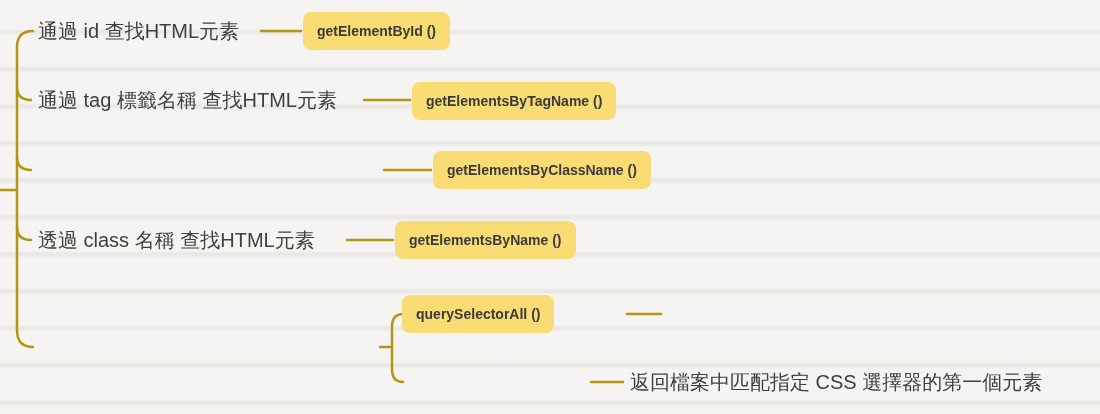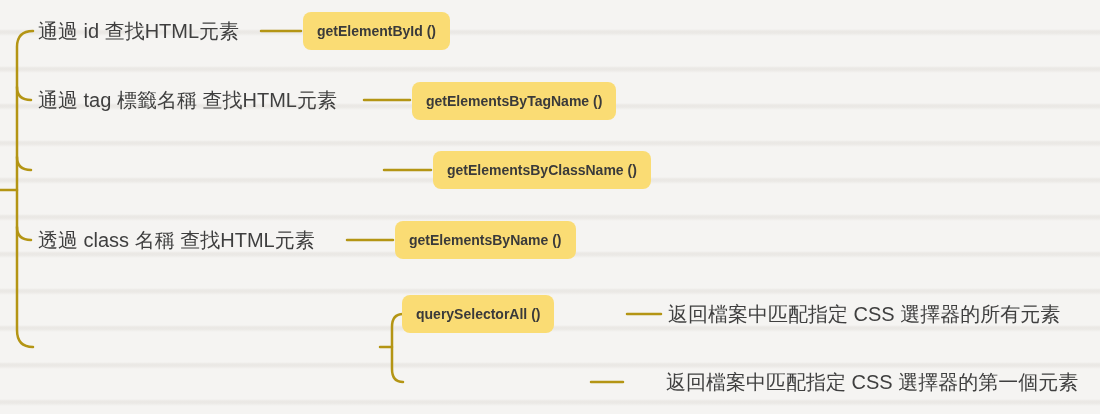--- a/index.html
+++ b/index.html
@@ -81,17 +81,16 @@
   <div class="branch-label" style="left:38px; top:86px">通過 tag 標籤名稱 查找HTML元素</div>
   <div class="chip" style="left:412px; top:82px">getElementsByTagName ()</div>
 
   <div class="chip" style="left:433px; top:151px">getElementsByClassName ()</div>
 
   <div class="branch-label" style="left:38px; top:226px">透過 class 名稱 查找HTML元素</div>
   <div class="chip" style="left:395px; top:221px">getElementsByName ()</div>
 
 
   <div class="chip" style="left:402px; top:295px">querySelectorAll ()</div>
-  <div class="desc-label" style="left:668px; top:300px">返回檔案中匹配指定 CSS 選擇器的所有元素</div>
 
-  <div class="desc-label" style="left:666px; top:368px">返回檔案中匹配指定 CSS 選擇器的第一個元素</div>
+  <div class="desc-label" style="left:630px; top:368px">返回檔案中匹配指定 CSS 選擇器的第一個元素</div>
 
 </div>
 
 </body></html>

